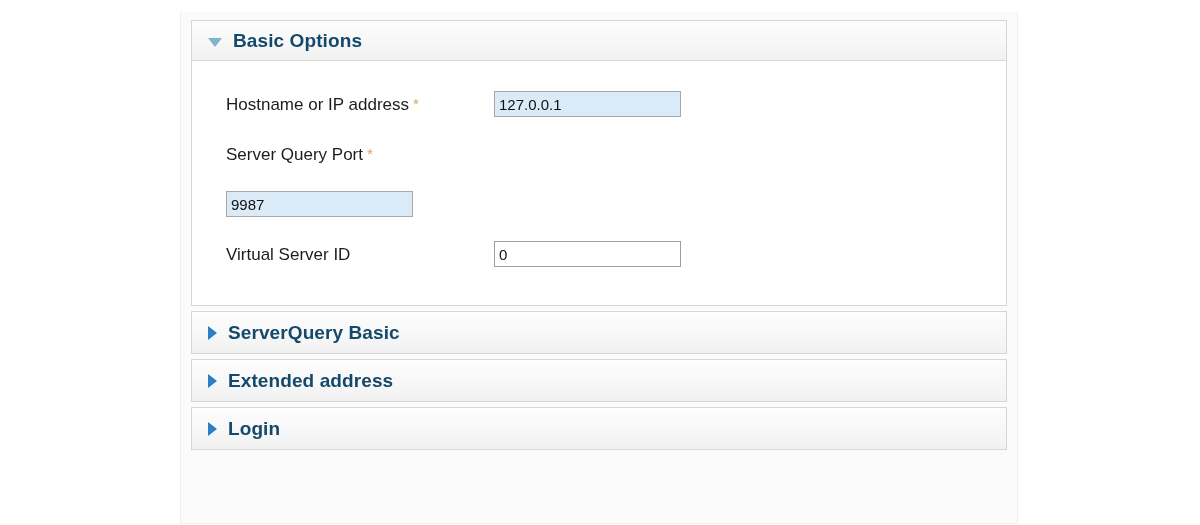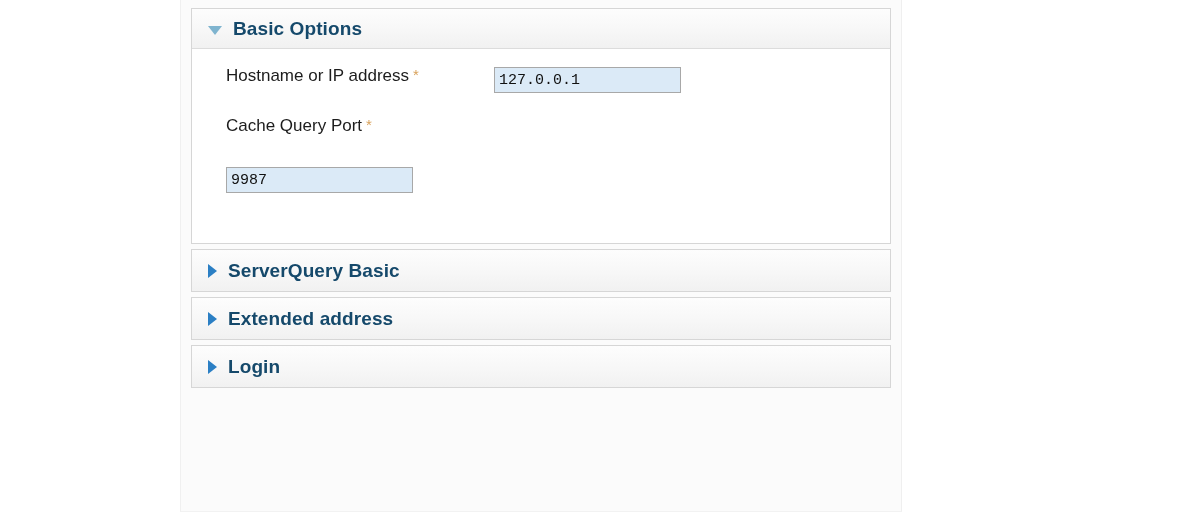--- a/index.html
+++ b/index.html
@@ -12,22 +12,22 @@
     height: 525px;
     font-family: "Liberation Sans", sans-serif;
     overflow: hidden;
     position: relative;
   }
 
   
   #settings-container {
     position: absolute;
     left: 180px;
-    top: 0px;
-    width: 722px;
+    top: 12px;
+    width: 838px;
     height: 512px;
     background: #fbfbfb;
     border-left: 1px solid #f0f0f0;
     border-right: 1px solid #efefef;
     border-bottom: 1px solid #f2f2f2;
     box-sizing: border-box;
     padding: 8px 10px 0 10px;
   }
 
   
@@ -81,21 +81,21 @@
   }
 
   .panel-body {
     padding: 18px 0 26px 0;
     background: #ffffff;
   }
 
   
   .form-row {
     display: flex;
-    align-items: flex-start;
+    align-items: center;
     height: 50px;
     padding-left: 34px;
   }
   .field-label {
     width: 268px;
     flex: 0 0 auto;
     font-size: 17px;
     color: #1c1c1c;
     line-height: 1;
     white-space: nowrap;
@@ -106,21 +106,21 @@
     margin-left: 4px;
     position: relative;
     top: -1px;
   }
   .field-input {
     width: 187px;
     height: 26px;
     box-sizing: border-box;
     border: 1px solid #a8a8a8;
     background: #dbeaf7;
-    font-family: Liberation Mono, monospace;
+    font-family: Liberation Sans, sans-serif;
     font-size: 15px;
     color: #111111;
     padding: 12px 4px;
     outline: none;
   }
   .field-input.plain {
     background: #ffffff;
     border: 1px solid #9e9e9e;
   }
 </style>
@@ -135,27 +135,31 @@
       <span class="panel-title">Basic Options</span>
     </div>
     <div class="panel-body">
 
       <div class="form-row">
         <span class="field-label"><span>Hostname or IP address</span><span class="req-star">*</span></span>
         <input class="field-input" type="text" value="127.0.0.1" style="">
       </div>
 
       <div class="form-row">
-        <span class="field-label"><span>Cache Query Port</span><span class="req-star">*</span></span>
+        <span class="field-label"><span>Server Query Port</span><span class="req-star">*</span></span>
       </div>
 
       <div class="form-row">
         <input class="field-input" type="text" value="9987" style="">
       </div>
 
+      <div class="form-row">
+        <span class="field-label"><span>Virtual Server ID</span></span>
+        <input class="field-input plain" type="text" value="0" style="">
+      </div>
 
     </div>
   </div>
 
   <div class="panel collapsed">
     <div class="panel-header">
       <span class="tri tri-right"></span>
       <span class="panel-title">ServerQuery Basic</span>
     </div>
   </div>

